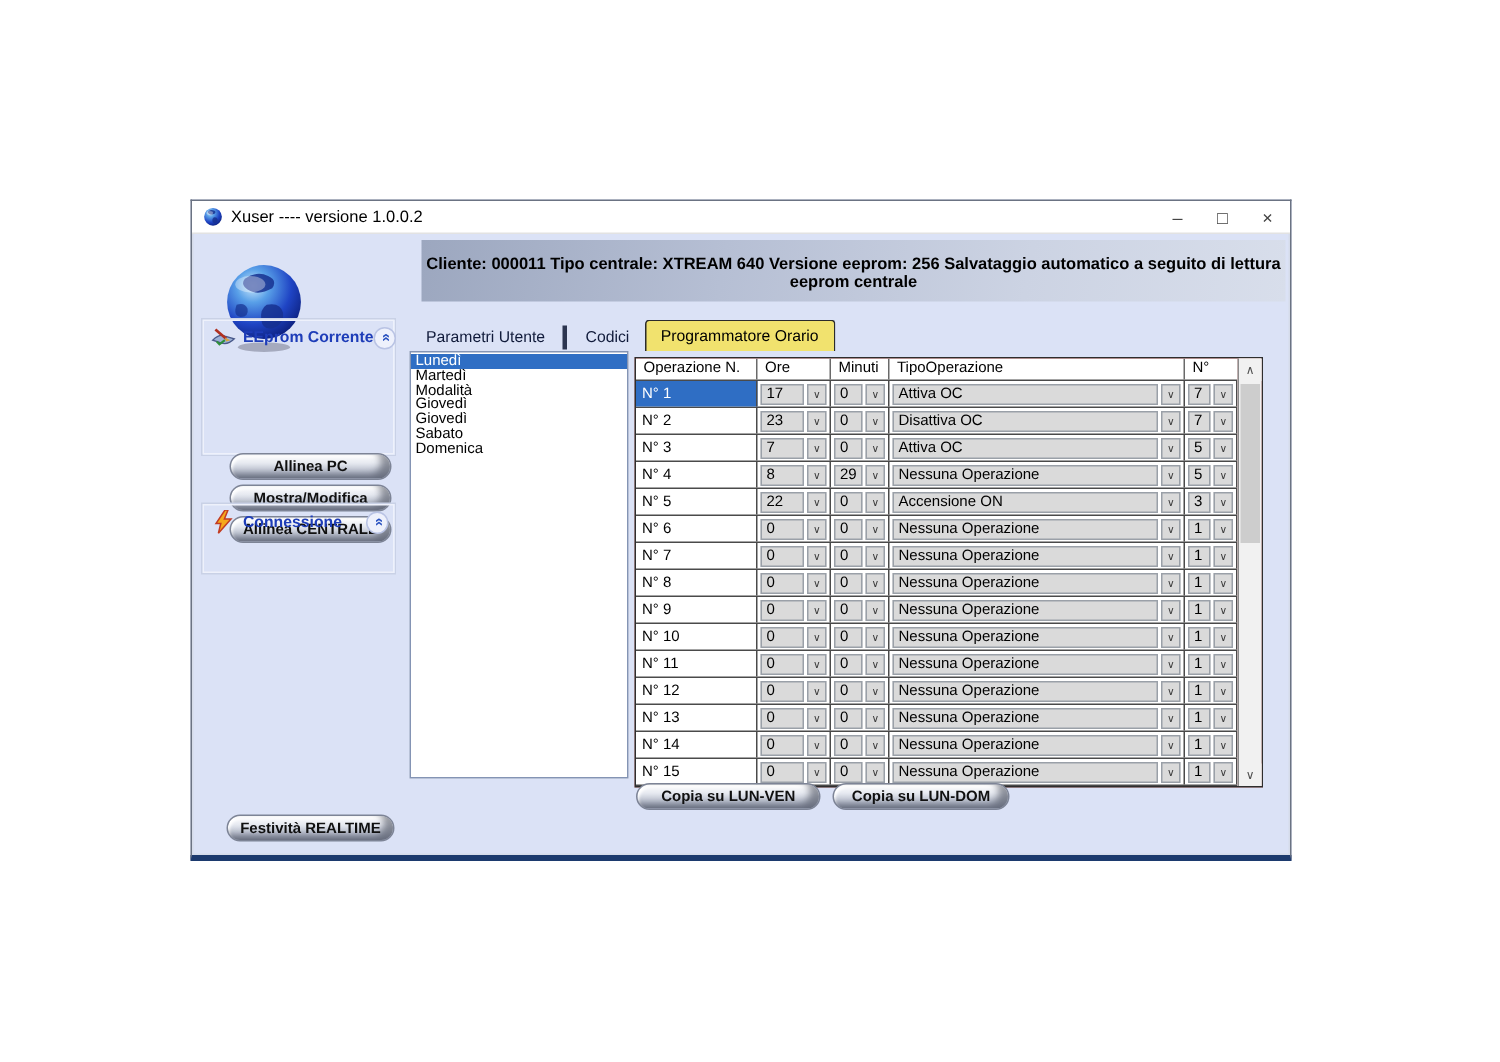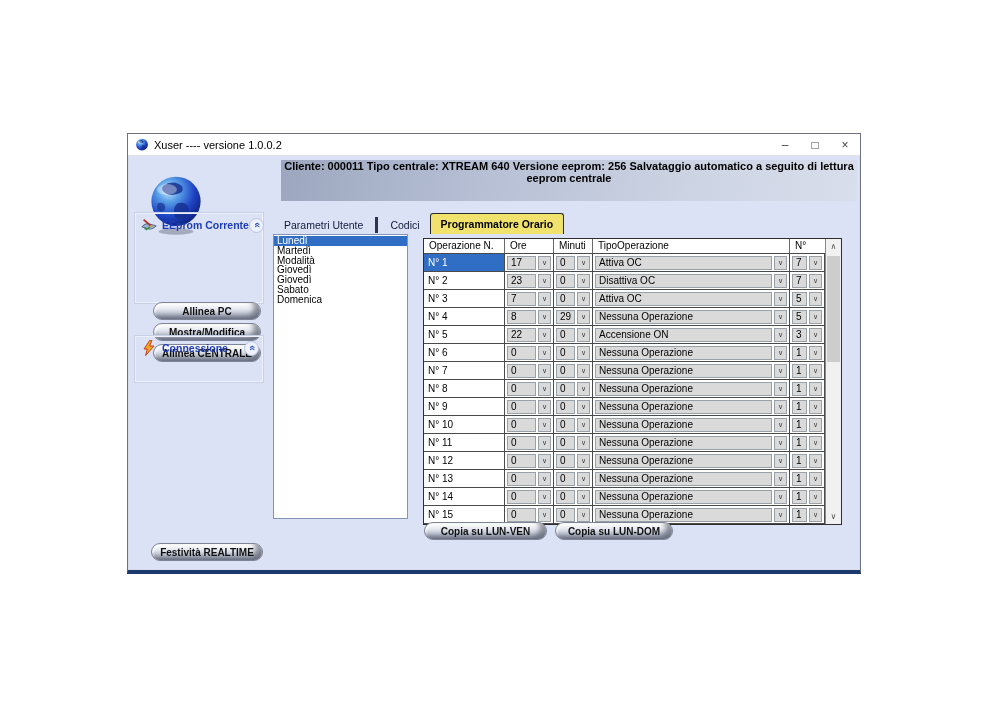--- a/index.html
+++ b/index.html
@@ -20,21 +20,21 @@
   .titlebar .tb-title{ font-size:11px; color:#000; }
   .tb-btns{ margin-left:auto; display:flex; height:100%; }
   .tb-btn{ width:30px; height:100%; display:flex; align-items:center; justify-content:center;
     font-size:12px; color:#444; cursor:default;}
 
   .content{ position:absolute; left:0; top:22px; right:0; bottom:0; }
 
   
   .hdrstrip{ position:absolute; left:153px; top:4px; width:576px; height:41px;
     background:linear-gradient(100deg,#9ca7bf 0%,#b6bfd4 35%,#ccd3e3 70%,#d8deeb 100%);
-    text-align:center; padding-top:0; font-size:11px; font-weight:bold; color:#000; }
+    text-align:center; padding-top:10px; font-size:11px; font-weight:bold; color:#000; }
 
   
   .globe{ position:absolute; left:18px; top:18px; width:60px; height:62px; }
 
   
   .panel{ position:absolute; left:7px; width:128px; border:1px solid #eef1fb;
     box-shadow:0 0 0 1px #c9d1e6; background:transparent; }
   .panel1{ top:57px; height:90px; }
   .panel2{ top:180px; height:46px; }
   .panel-hdr{ display:flex; align-items:center; height:22px; padding:0 3px 0 4px; }
@@ -53,24 +53,24 @@
   .p1b{ left:17px; width:108px; }
   .pb1{ top:88px; } .pb2{ top:109px; } .pb3{ top:130px; }
   .pb4{ top:206px; left:15px; width:112px; }
 
   
   .tabstrip{ position:absolute; left:146px; top:57px; height:21px; display:flex; align-items:flex-end; }
   .tab{ height:18px; display:flex; align-items:center; padding:0 10px; font-size:10.5px;
     color:#101a3a; cursor:default; }
   .tabsep{ width:3px; height:16px; background:#2c3550; margin:0 2px 1px 2px; }
   .tab.active{ height:21px; background:#f1e26e; border:1px solid #2b2b2b; border-bottom:none;
-    border-radius:3px 3px 0 0; font-weight:bold; color:#000; }
-
-  
-  .listbox{ position:absolute; left:145px; top:78px; width:135px; height:285px; background:#ffffff;
+    border-radius:3px 3px 0 0; font-weight:normal; color:#000; }
+
+  
+  .listbox{ position:absolute; left:145px; top:78px; width:146px; height:285px; background:#ffffff;
     border:1px solid #8494b4; box-shadow:1px 1px 0 #fff inset; padding-top:1px; overflow:hidden;}
   .day{ font-size:10px; line-height:9.8px; padding:0 0 0 3px; color:#000; white-space:nowrap; cursor:default;}
   .day.sel{ background:#2f6ec4; color:#fff; }
 
   
   .grid{ position:absolute; left:295px; top:82px; width:419px; height:287px;
     background:#fca5a5; border:1px solid #2e2e2e; display:flex; }
   .grid-main{ flex:1 1 auto; display:flex; flex-direction:column; overflow:hidden;}
   .g-hdr{ display:flex; height:15px; border-bottom:1px solid #4a4a4a; background:#fff; }
   .h{ font-size:10px; color:#000; padding:1px 0 0 5px; border-right:1px solid #6a6a6a; white-space:nowrap; overflow:hidden;}

